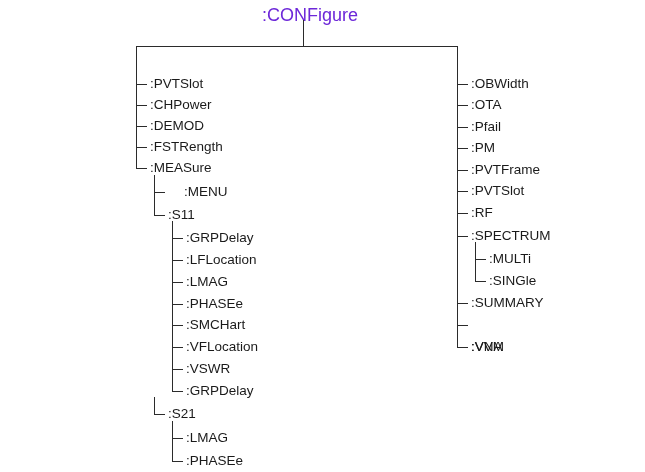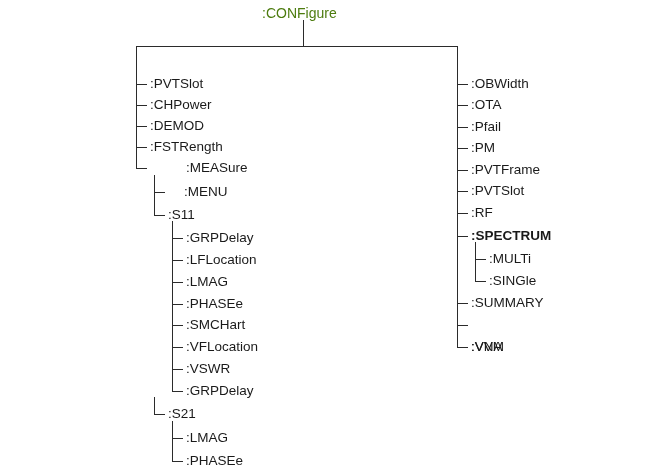--- a/index.html
+++ b/index.html
@@ -17,24 +17,24 @@
     color: #1a1a1a;
     -webkit-font-smoothing: antialiased;
   }
   #diagram {
     position: absolute;
     inset: 0;
   }
   
   .root-label {
     position: absolute;
-    font-size: 14px;
+    font-size: 18px;
     line-height: 1;
     white-space: pre;
-    color: #4d7c0f;
+    color: #6d28d9;
   }
   
   .node-label {
     position: absolute;
     font-size: 13.5px;
     line-height: 1;
     white-space: pre;
     color: #1a1a1a;
   }
   
@@ -66,21 +66,21 @@
       <div class="vline" style="left: 172px; top: 421px; height: 40px;"></div>
       <div class="hline" style="left: 136px; top: 84px; width: 11px;"></div>
       <div class="node-label" style="left: 150px; top: 77px;">:PVTSlot</div>
       <div class="hline" style="left: 136px; top: 105px; width: 11px;"></div>
       <div class="node-label" style="left: 150px; top: 98px;">:CHPower</div>
       <div class="hline" style="left: 136px; top: 126px; width: 11px;"></div>
       <div class="node-label" style="left: 150px; top: 119px;">:DEMOD</div>
       <div class="hline" style="left: 136px; top: 147px; width: 11px;"></div>
       <div class="node-label" style="left: 150px; top: 140px;">:FSTRength</div>
       <div class="hline" style="left: 136px; top: 168px; width: 11px;"></div>
-      <div class="node-label" style="left: 150px; top: 161px; margin-left: 36px;">:MEASure</div>
+      <div class="node-label" style="left: 150px; top: 161px;">:MEASure</div>
       <div class="hline" style="left: 154px; top: 192px; width: 11px;"></div>
       <div class="node-label" style="left: 184px; top: 185px;">:MENU</div>
       <div class="hline" style="left: 154px; top: 215px; width: 11px;"></div>
       <div class="node-label" style="left: 168px; top: 208px;">:S11</div>
       <div class="hline" style="left: 172px; top: 238px; width: 11px;"></div>
       <div class="node-label" style="left: 186px; top: 231px;">:GRPDelay</div>
       <div class="hline" style="left: 172px; top: 260px; width: 11px;"></div>
       <div class="node-label" style="left: 186px; top: 253px;">:LFLocation</div>
       <div class="hline" style="left: 172px; top: 282px; width: 11px;"></div>
       <div class="node-label" style="left: 186px; top: 275px;">:LMAG</div>
@@ -111,21 +111,21 @@
       <div class="node-label" style="left: 471px; top: 120px;">:Pfail</div>
       <div class="hline" style="left: 457px; top: 148px; width: 11px;"></div>
       <div class="node-label" style="left: 471px; top: 141px;">:PM</div>
       <div class="hline" style="left: 457px; top: 170px; width: 11px;"></div>
       <div class="node-label" style="left: 471px; top: 163px;">:PVTFrame</div>
       <div class="hline" style="left: 457px; top: 191px; width: 11px;"></div>
       <div class="node-label" style="left: 471px; top: 184px;">:PVTSlot</div>
       <div class="hline" style="left: 457px; top: 213px; width: 11px;"></div>
       <div class="node-label" style="left: 471px; top: 206px; text-align: right;">:RF</div>
       <div class="hline" style="left: 457px; top: 236px; width: 11px;"></div>
-      <div class="node-label" style="left: 471px; top: 229px; font-weight: bold;">:SPECTRUM</div>
+      <div class="node-label" style="left: 471px; top: 229px;">:SPECTRUM</div>
       <div class="hline" style="left: 475px; top: 259px; width: 11px;"></div>
       <div class="node-label" style="left: 489px; top: 252px;">:MULTi</div>
       <div class="hline" style="left: 475px; top: 281px; width: 11px;"></div>
       <div class="node-label" style="left: 489px; top: 274px; text-align: right;">:SINGle</div>
       <div class="hline" style="left: 457px; top: 303px; width: 11px;"></div>
       <div class="node-label" style="left: 471px; top: 296px;">:SUMMARY</div>
       <div class="hline" style="left: 457px; top: 325px; width: 11px;"></div>
       <div class="node-label" style="left: 471px; top: 318px; margin-top: 22px;">:VNA</div>
       <div class="hline" style="left: 457px; top: 347px; width: 11px;"></div>
       <div class="node-label" style="left: 471px; top: 340px;">:VVM</div>

